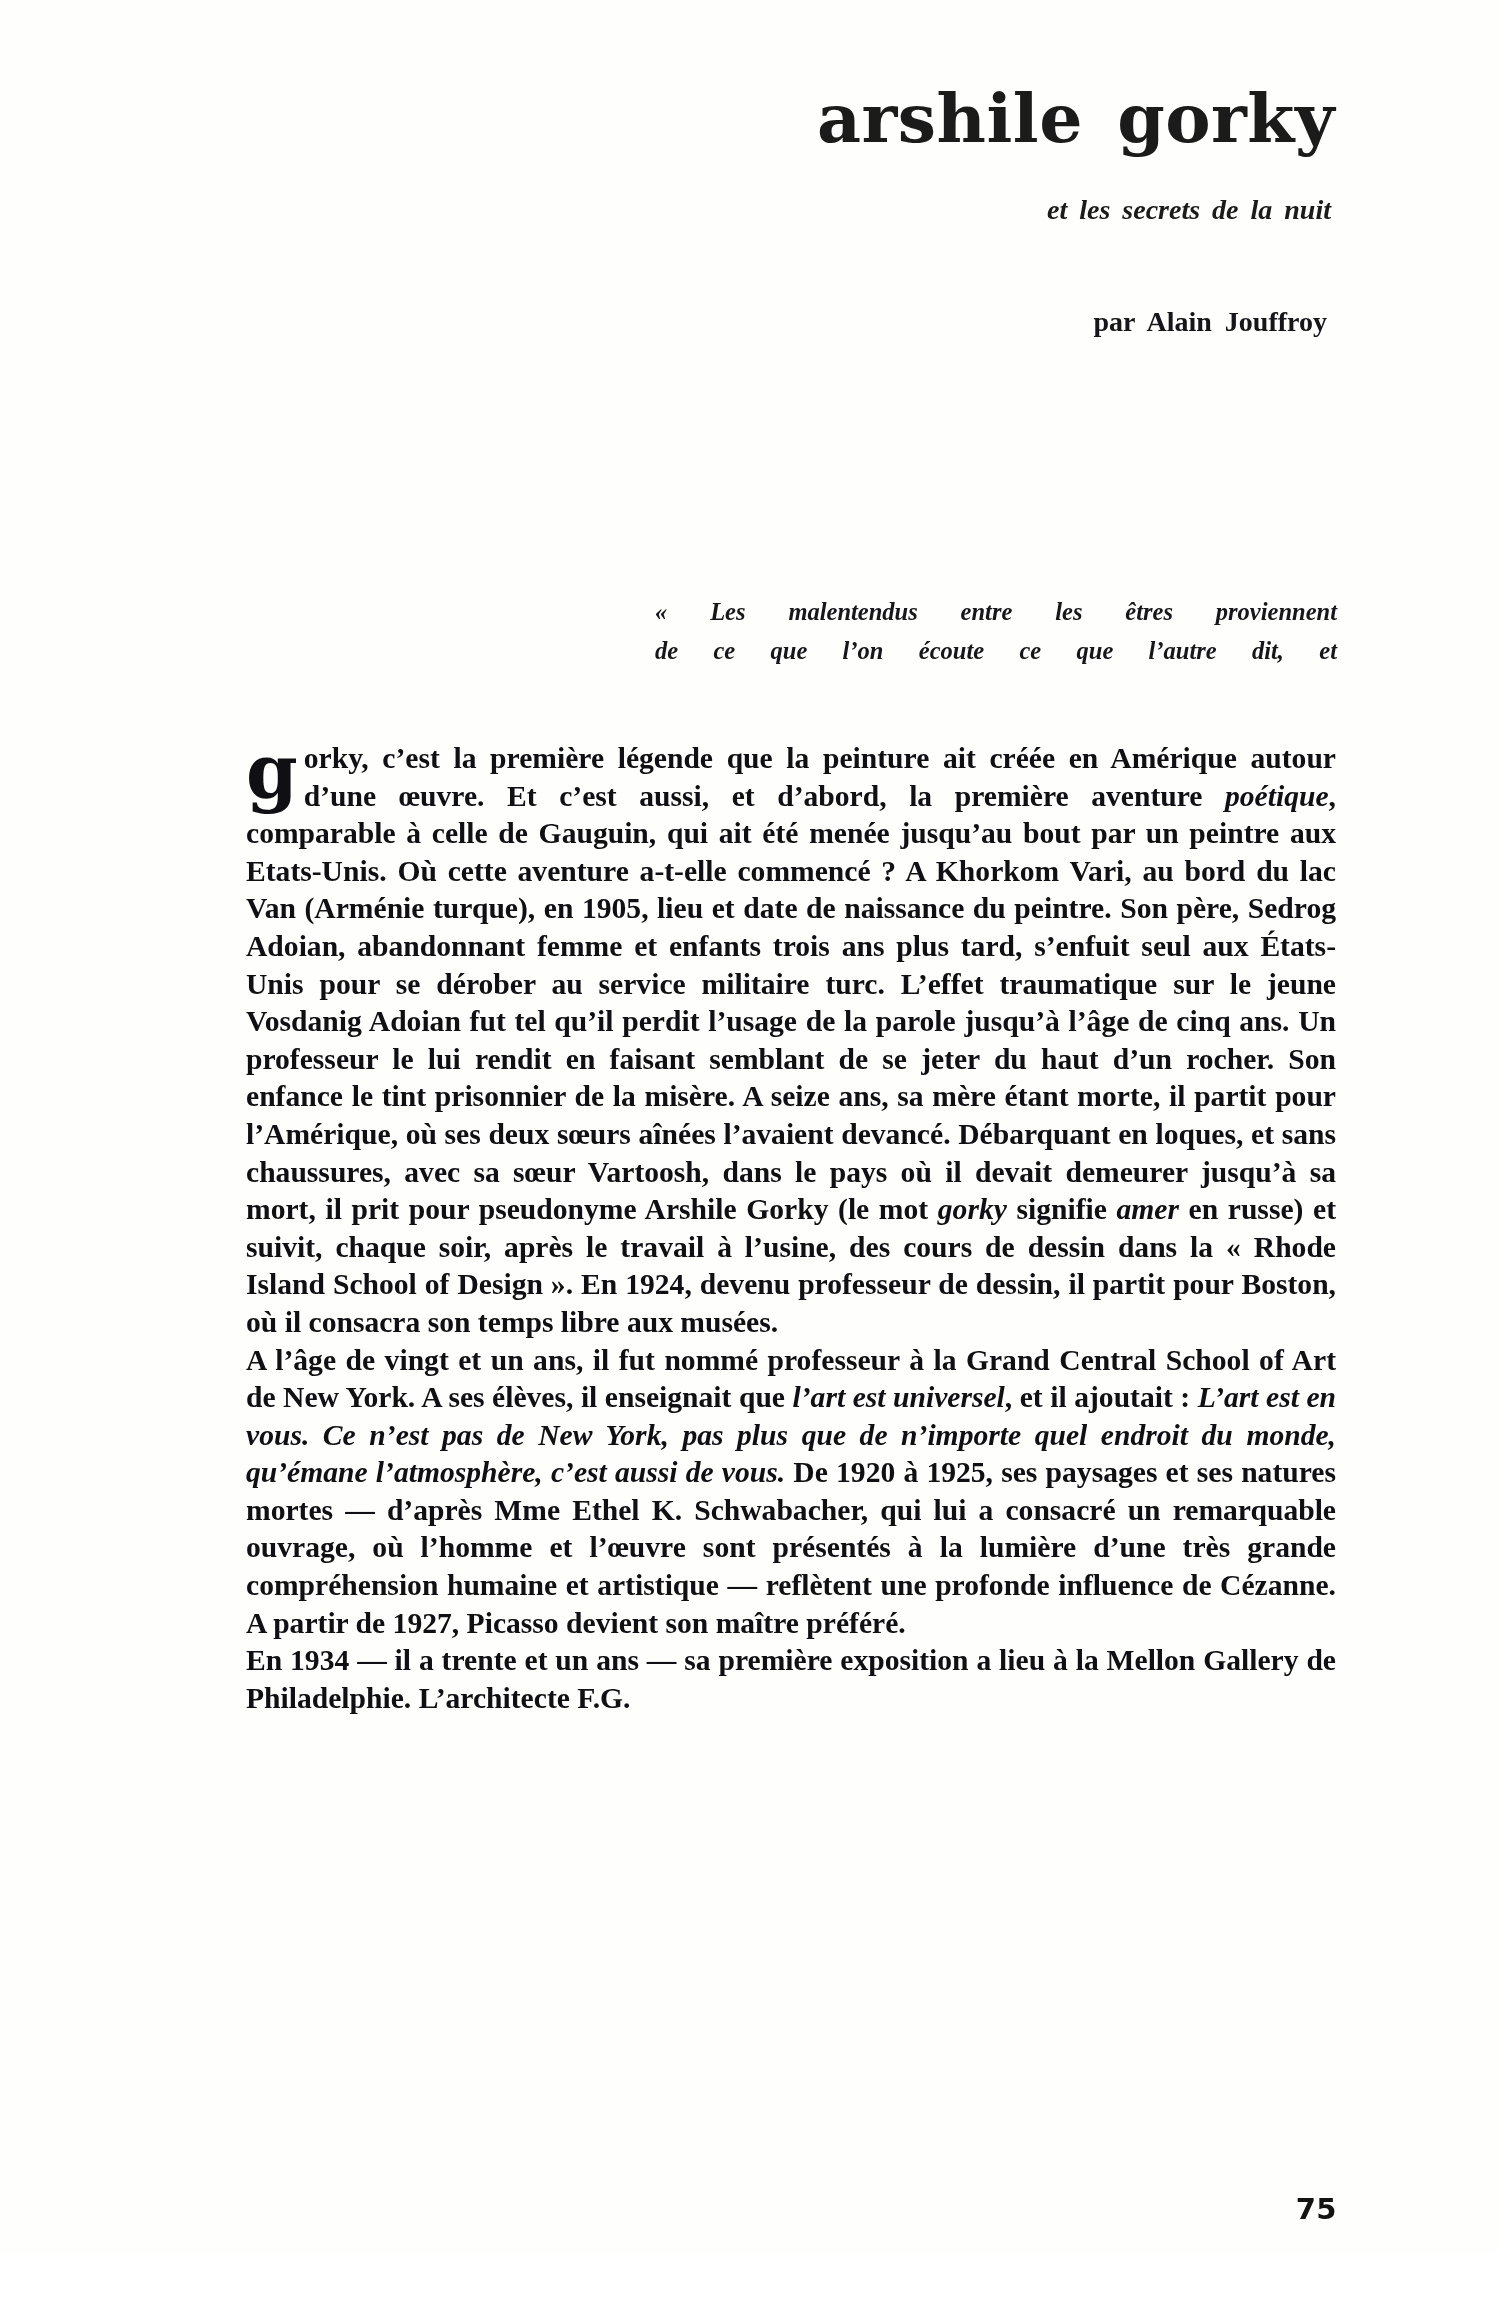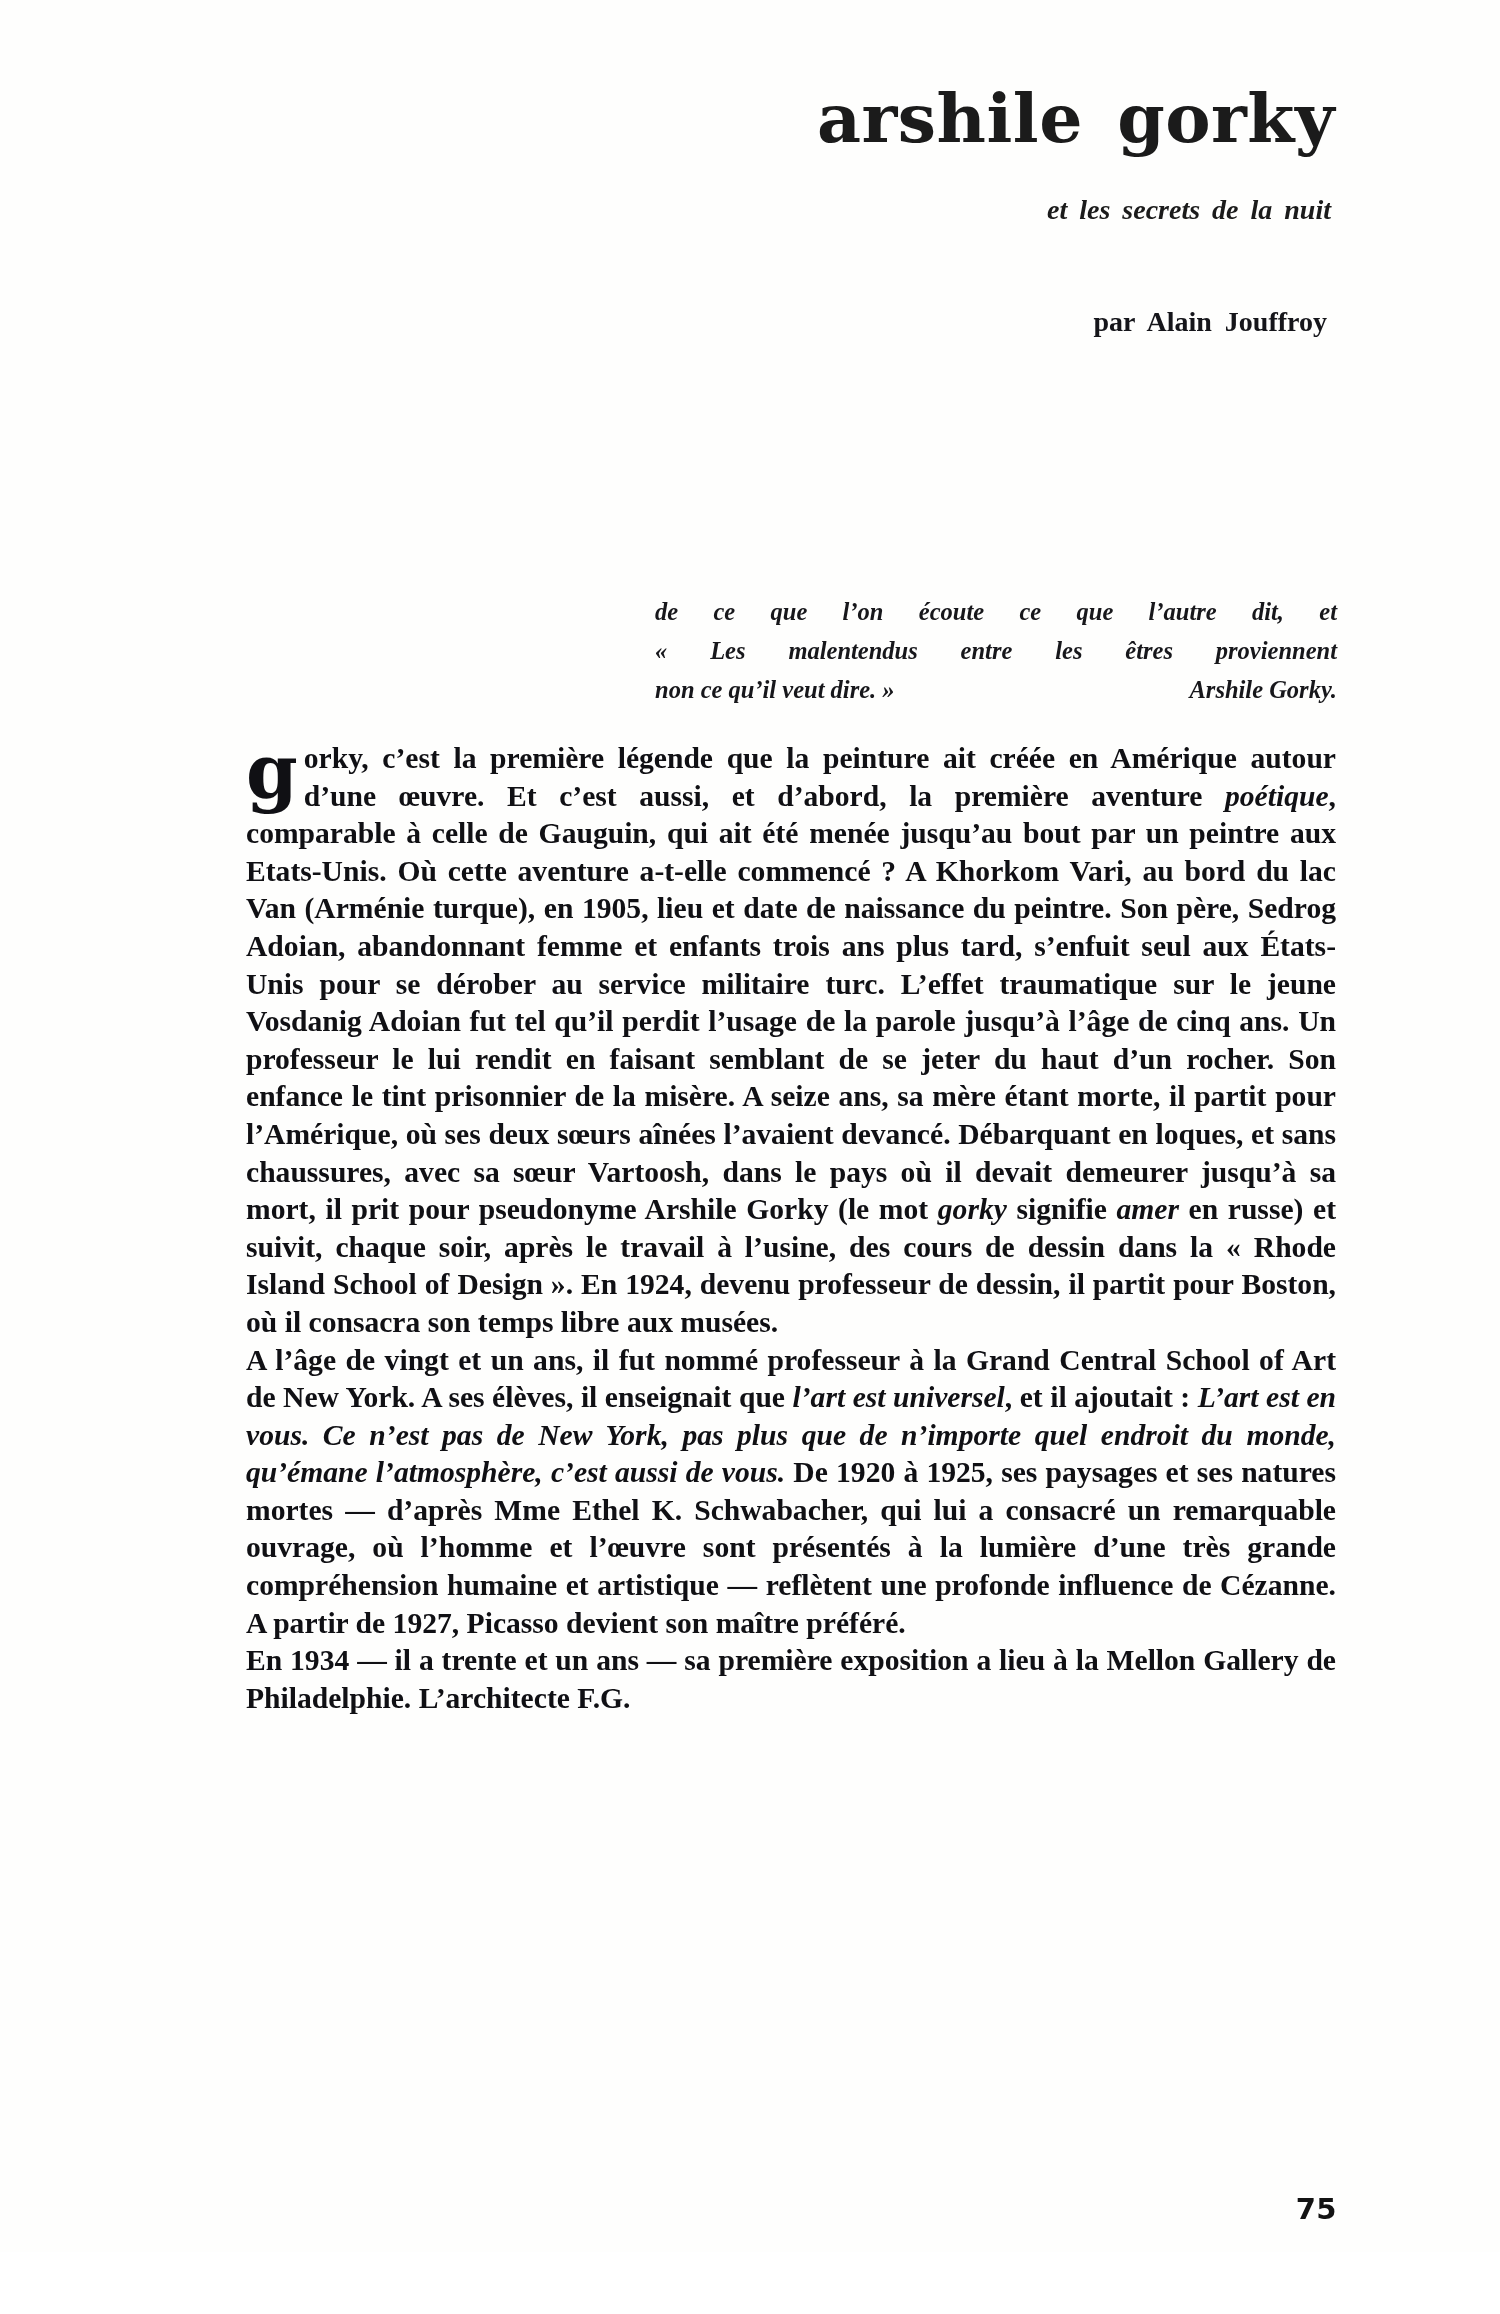--- a/index.html
+++ b/index.html
@@ -129,23 +129,22 @@
 
 <div class="page">
 
   <div class="masthead">
     <h1 class="title">arshile gorky</h1>
     <div class="subtitle">et les secrets de la nuit</div>
     <div class="byline">par Alain Jouffroy</div>
   </div>
 
   <div class="epigraph">
+    <span class="epi-line">« Les malentendus entre les êtres proviennent</span>
     <span class="epi-line">de ce que l’on écoute ce que l’autre dit, et</span>
-    <span class="epi-line">« Les malentendus entre les êtres proviennent</span>
-    <span class="epi-line last"><span>non ce qu’il veut dire. »</span><span class="epi-attrib">Arshile Gorky.</span></span>
   </div>
 
   <div class="body">
 
     <p><span class="dropcap">g</span><span>orky, c’est la première légende que la peinture ait créée en Amérique autour d’une œuvre. Et c’est aussi, et d’abord, la première aventure </span><i>poétique</i><span>, comparable à celle de Gauguin, qui ait été menée jusqu’au bout par un peintre aux Etats-Unis. Où cette aventure a-t-elle commencé ? A Khorkom Vari, au bord du lac Van (Arménie turque), en 1905, lieu et date de naissance du peintre. Son père, Sedrog Adoian, abandonnant femme et enfants trois ans plus tard, s’enfuit seul aux États-Unis pour se dérober au service militaire turc. L’effet traumatique sur le jeune Vosdanig Adoian fut tel qu’il perdit l’usage de la parole jusqu’à l’âge de cinq ans. Un professeur le lui rendit en faisant semblant de se jeter du haut d’un rocher. Son enfance le tint prisonnier de la misère. A seize ans, sa mère étant morte, il partit pour l’Amérique, où ses deux sœurs aînées l’avaient devancé. Débarquant en loques, et sans chaussures, avec sa sœur Vartoosh, dans le pays où il devait demeurer jusqu’à sa mort, il prit pour pseudonyme Arshile Gorky (le mot </span><i>gorky</i><span> signifie </span><i>amer</i><span> en russe) et suivit, chaque soir, après le travail à l’usine, des cours de dessin dans la « Rhode Island School of Design ». En 1924, devenu professeur de dessin, il partit pour Boston, où il consacra son temps libre aux musées.</span></p>
 
     <p><span>A l’âge de vingt et un ans, il fut nommé professeur à la Grand Central School of Art de New York. A ses élèves, il enseignait que </span><i>l’art est universel</i><span>, et il ajoutait : </span><i>L’art est en vous. Ce n’est pas de New York, pas plus que de n’importe quel endroit du monde, qu’émane l’atmosphère, c’est aussi de vous.</i><span> De 1920 à 1925, ses paysages et ses natures mortes — d’après Mme Ethel K. Schwabacher, qui lui a consacré un remarquable ouvrage, où l’homme et l’œuvre sont présentés à la lumière d’une très grande compréhension humaine et artistique — reflètent une profonde influence de Cézanne. A partir de 1927, Picasso devient son maître préféré.</span></p>
 
     <p><span>En 1934 — il a trente et un ans — sa première exposition a lieu à la Mellon Gallery de Philadelphie. L’architecte F.G.</span></p>
 

